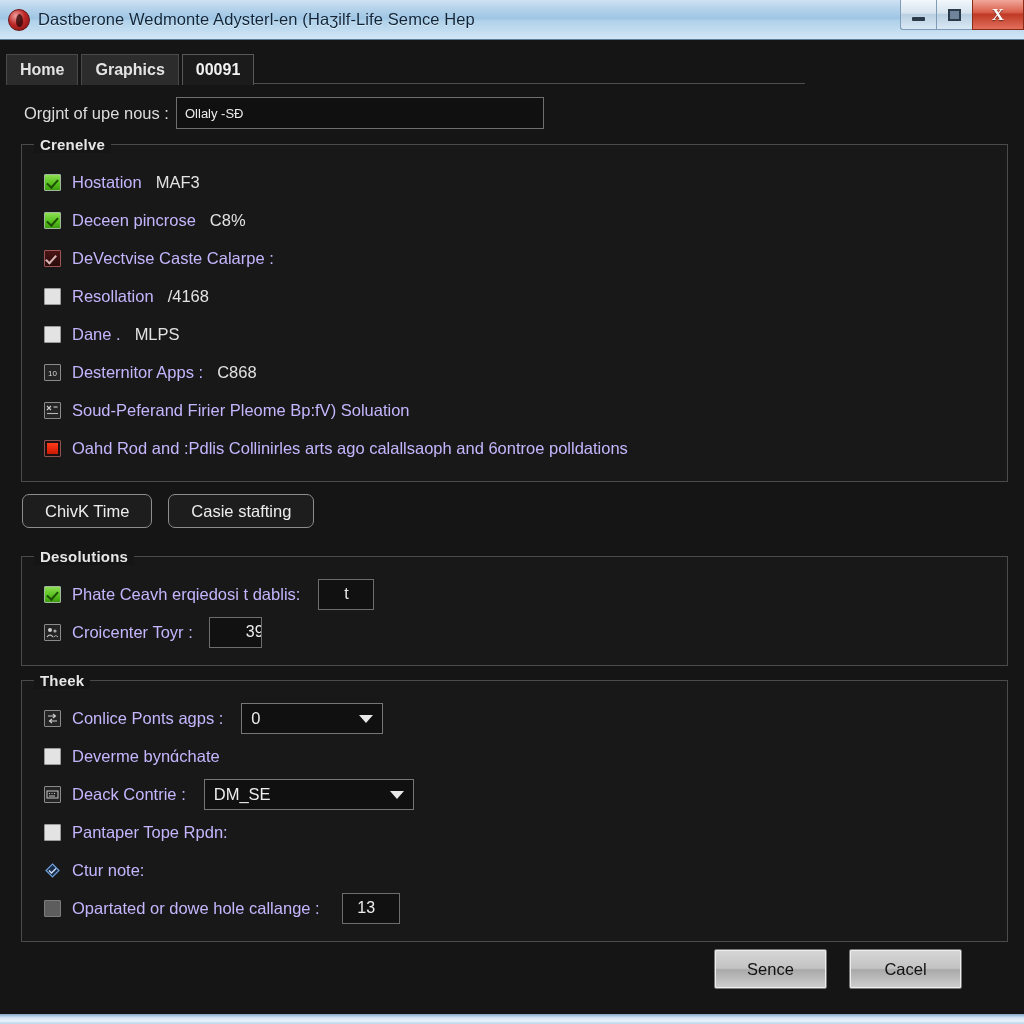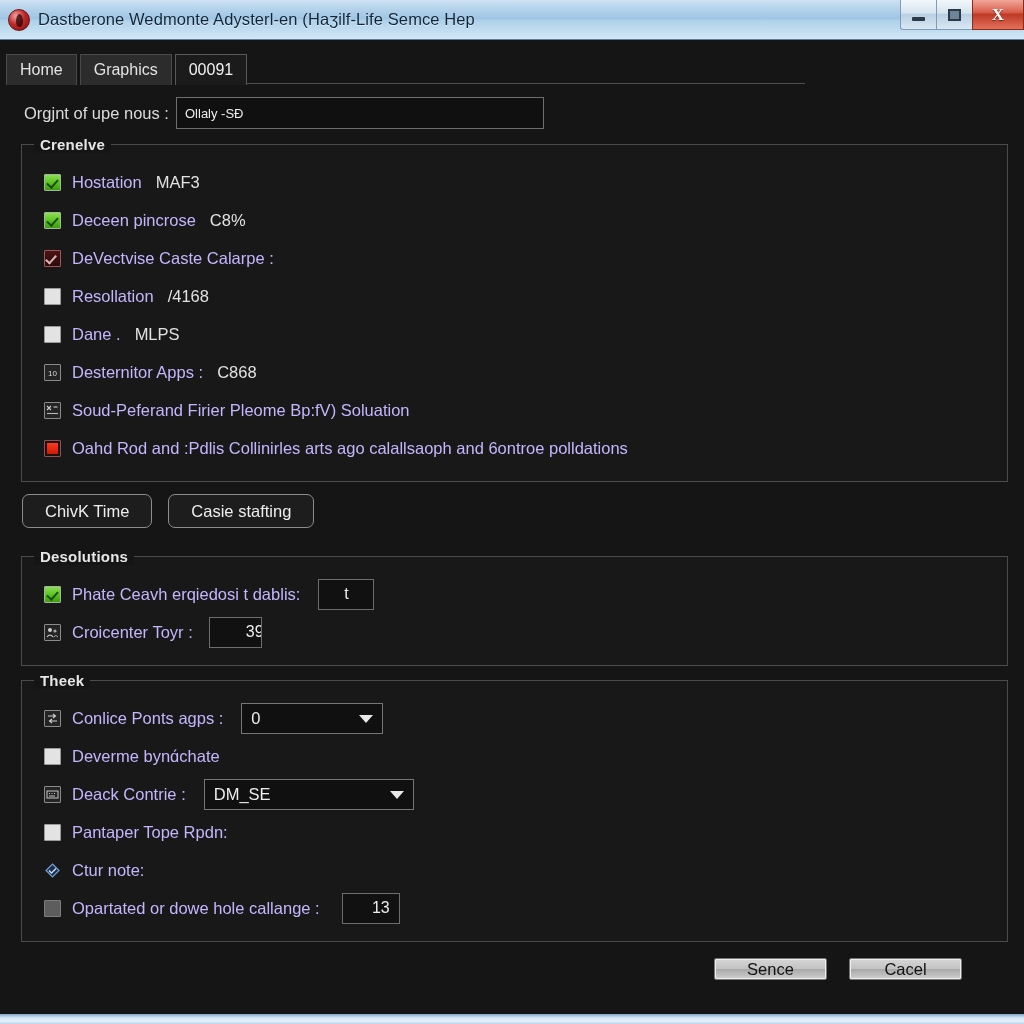--- a/index.html
+++ b/index.html
@@ -97,20 +97,21 @@
     padding: 0;
   }
 
   
   .tabstrip {
     display: flex;
     align-items: flex-end;
     padding: 18px 0 0 6px;
     height: 44px;
     position: relative;
+    font-weight: bold;
   }
   .tab {
     font-size: 16px;
     color: #e3e3e3;
     padding: 5px 13px 6px 13px;
     background: #2c2c2c;
     border: 1px solid #4a4a4a;
     border-bottom: none;
     margin-right: 3px;
     line-height: 1.2;
@@ -314,21 +315,21 @@
     padding: 0 62px 22px 0;
     gap: 22px;
   }
   .sys-btn {
     background: linear-gradient(to bottom, #d6d6d6 0%, #c3c3c3 48%, #a9a9a9 52%, #cfcfcf 100%);
     border: 1px solid #777;
     color: #111;
     font-size: 16.5px;
     font-family: "Liberation Sans", sans-serif;
     width: 113px;
-    height: 22px;
+    height: 40px;
     border-radius: 2px;
     cursor: pointer;
     box-shadow: inset 0 0 0 1px #eee;
   }
   .bottom-strip {
     position: absolute;
     left: 0; right: 0; bottom: 0;
     height: 10px;
     background: linear-gradient(to bottom, #7fa6c6 0%, #cfe2f3 35%, #e8f2fa 70%, #b9d5ec 100%);
   }
@@ -502,21 +503,21 @@
             <path d="M8.5 2 L15 8.5 L8.5 15 L2 8.5 Z" fill="#1b2f4d" stroke="#6f9fd8" stroke-width="1.2"></path>
             <path d="M5 8.5 l2.5 2.5 L12 6.5" stroke="#cfe2f6" stroke-width="1.3" fill="none"></path>
           </svg>
         </span>
         <span class="opt-label">Ctur note:</span>
       </div>
 
       <div class="opt-row">
         <span class="cb grey"></span>
         <span class="opt-label">Opartated or dowe hole callange :</span>
-        <input class="mini-input" style="width: 58px; margin-left: 22px; text-align: right; padding-right: 9px;" type="text" value="13">
+        <input class="mini-input" style="width: 58px; margin-left: 22px; padding-right: 9px;" type="text" value="13">
       </div>
     </div>
 
     <div class="footer">
       <button class="sys-btn">Sence</button>
       <button class="sys-btn">Cacel</button>
     </div>
 
     <div class="bottom-strip"></div>
   </div>

